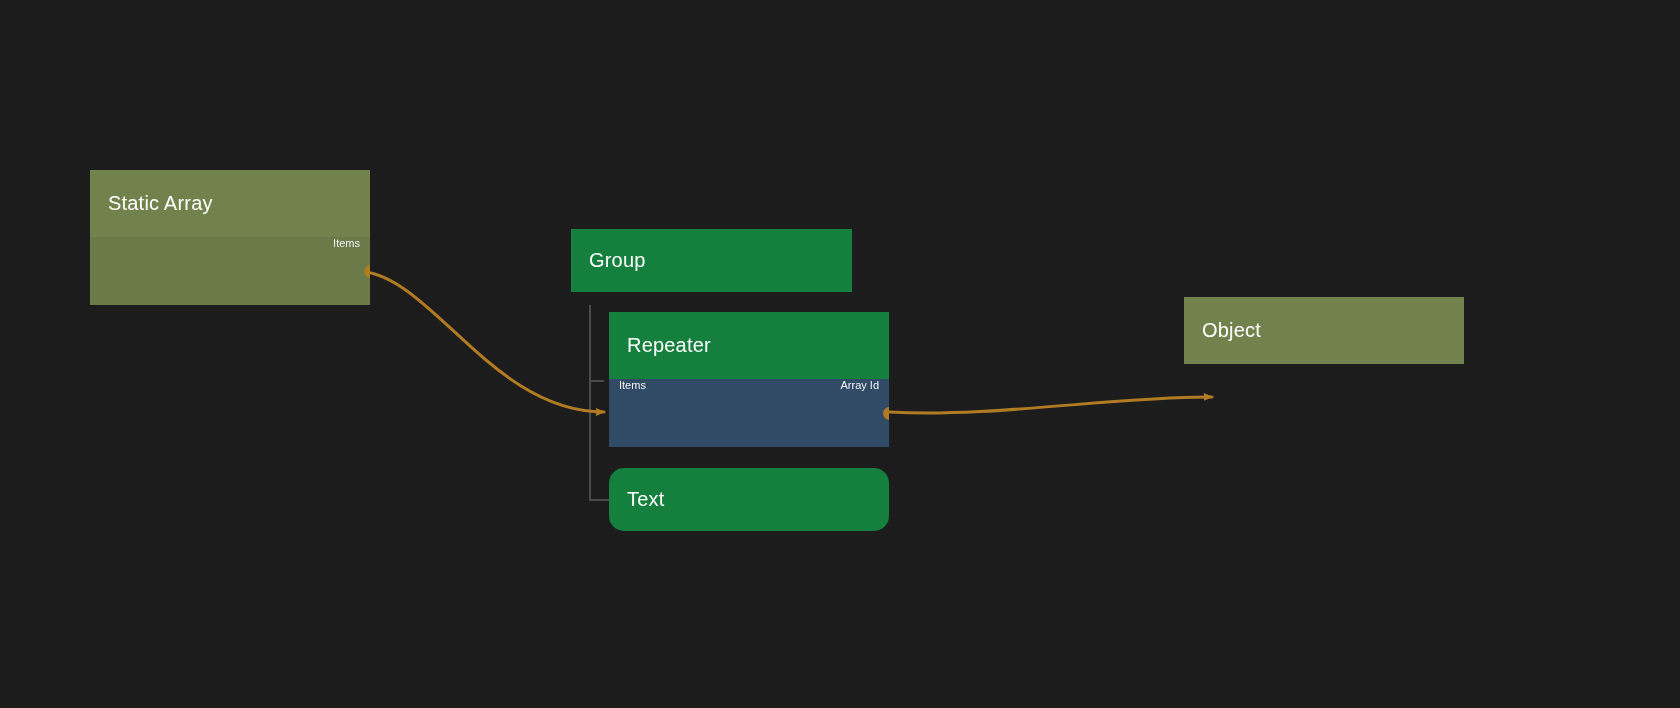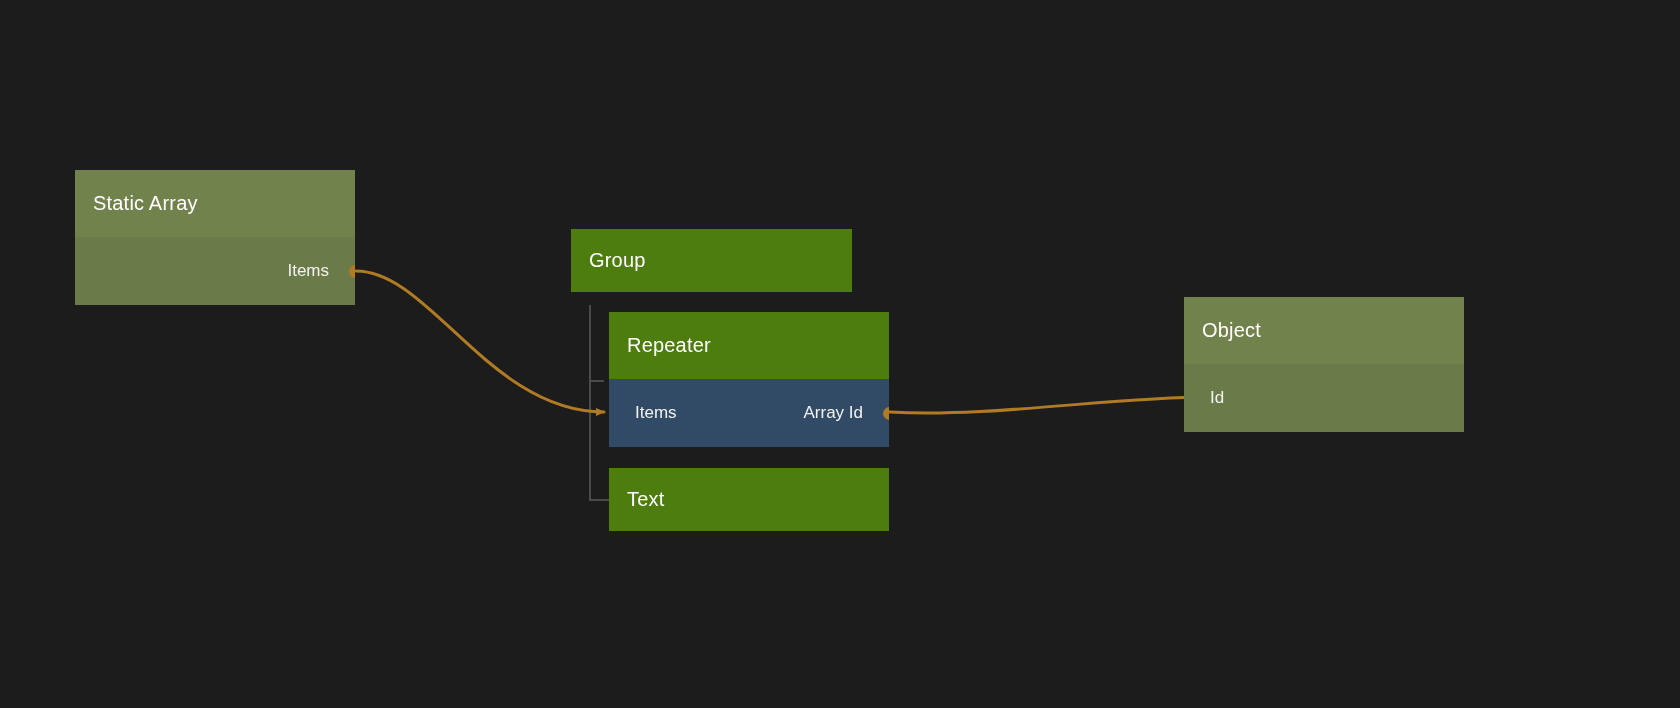--- a/index.html
+++ b/index.html
@@ -34,36 +34,36 @@
     align-items: center;
     padding: 0 18px;
     color: #ffffff;
     font-size: 20px;
     letter-spacing: 0.2px;
     white-space: nowrap;
   }
   .node-row {
     box-sizing: border-box;
     display: flex;
-    align-items: center;
+    align-items: flex-start;
     justify-content: space-between;
-    padding: 0 26px;
+    padding: 0 10px;
     color: #f2f2f2;
-    font-size: 17px;
+    font-size: 11px;
     white-space: nowrap;
     position: relative;
   }
   .row-in-label { text-align: left; }
   .row-out-label { text-align: right; margin-left: auto; }
 
   
   .node-green .node-header { background: #72824d; }
   .node-green .node-body   { background: #6b7a49; }
   
-  .node-blue .node-header { background: #4d7c0f; }
+  .node-blue .node-header { background: #15803d; }
   .node-blue .node-body   { background: #314a66; }
 
   .node-body { box-sizing: border-box; }
 
   .port {
     position: absolute;
     width: 13px;
     height: 13px;
     border-radius: 50%;
     background: #b07b22;
@@ -90,21 +90,21 @@
       <marker id="arrow" markerWidth="9" markerHeight="9" refX="8" refY="4.5" orient="auto" markerUnits="userSpaceOnUse">
         <path d="M 0 0.6 L 9 4.5 L 0 8.4 z" fill="#b07b22"></path>
       </marker>
     </defs>
     <g id="edge-paths">
         <path d="M 356,271 C 430,271 490,412 604,412" fill="none" stroke="#b07b22" stroke-width="3" stroke-linecap="round" marker-end="url(#arrow)"></path>
         <path d="M 890,412 C 990,418 1120,396 1212,397" fill="none" stroke="#b07b22" stroke-width="3" stroke-linecap="round" marker-end="url(#arrow)"></path>
       </g>
   </svg>
 
-  <div class="node node-green" id="node-static-array" style="left: 75px; top: 170px; width: 280px; height: 171px;">
+  <div class="node node-green" id="node-static-array" style="left: 90px; top: 170px; width: 280px; height: 171px;">
     <div class="node-header" style="height: 67px;">Static Array</div>
     <div class="node-body" style="height: 68px;">
       <div class="node-row" id="row-static-array-0" style="height: 68px;">
         <span class="row-out-label">Items</span>
       </div>
     </div>
     <div class="port" id="port-static-array-out" style="left: 273.5px; top: 94.5px;"></div>
   </div>
 
   <div class="node node-blue" id="node-group" style="left: 571px; top: 229px; width: 281px; height: 63px;">
@@ -115,26 +115,21 @@
     <div class="node-header" style="height: 67px;">Repeater</div>
     <div class="node-body" style="height: 68px;">
       <div class="node-row" id="row-repeater-0" style="height: 68px;">
         <span class="row-in-label">Items</span>
         <span class="row-out-label">Array Id</span>
       </div>
     </div>
     <div class="port" id="port-repeater-out" style="left: 273.5px; top: 94.5px;"></div>
   </div>
 
-  <div class="node node-blue" id="node-text" style="left: 609px; top: 468px; width: 280px; height: 63px;">
+  <div class="node node-blue" id="node-text" style="left: 609px; top: 468px; width: 280px; height: 63px; border-radius: 15px;">
     <div class="node-header" style="height: 63px;">Text</div>
   </div>
 
   <div class="node node-green" id="node-object" style="left: 1184px; top: 297px; width: 280px; height: 135px;">
     <div class="node-header" style="height: 67px;">Object</div>
-    <div class="node-body" style="height: 68px;">
-      <div class="node-row" id="row-object-0" style="height: 68px;">
-        <span class="row-in-label">Id</span>
-      </div>
-    </div>
   </div>
 
 </div>
 
 </body></html>

